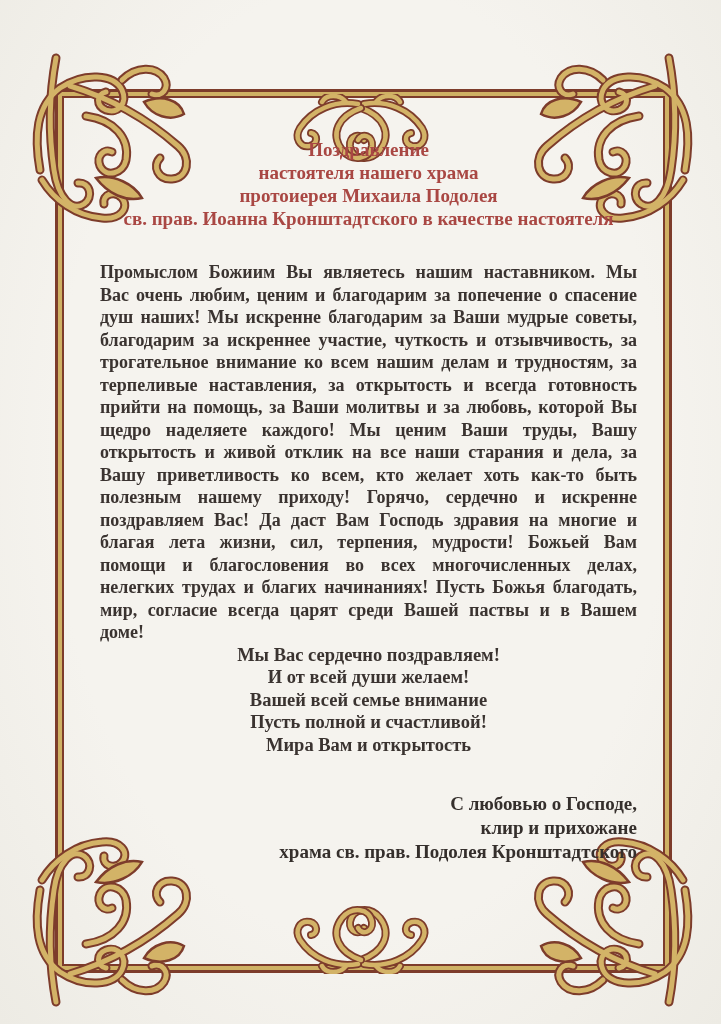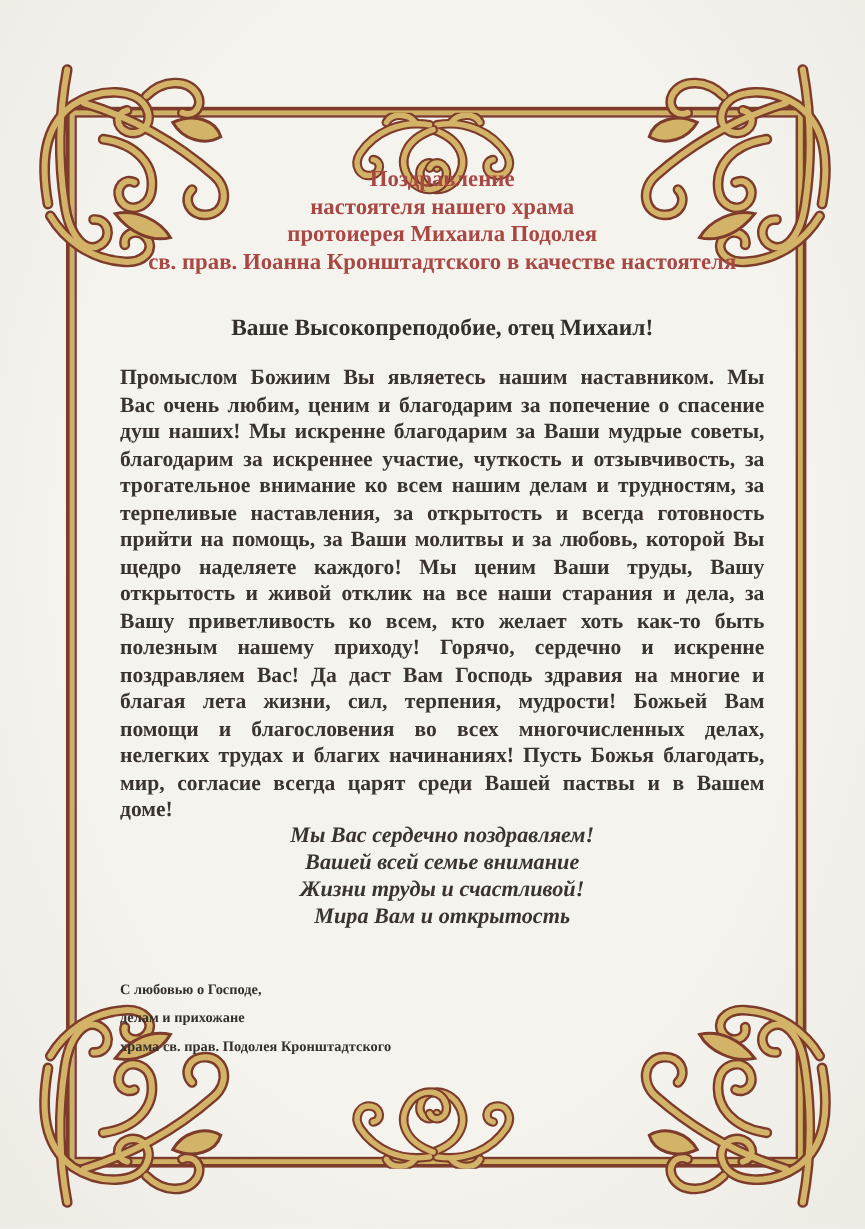--- a/index.html
+++ b/index.html
@@ -27,22 +27,22 @@
   .content{position:absolute;left:88px;right:84px;top:130px;color:#3a3330;margin-left:12px;}
   .title{ text-align:center;font-weight:bold;font-size:19px;line-height:23px;color:#a94743;padding-top:8px;}
   .title span{display:block;}
   .salutation{text-align:center;font-weight:bold;font-size:19.5px;line-height:25px;margin-top:31px;color:#352f2c;}
   .salutation span{display:block;}
   .body-par{
     margin:17px 0 0 0;text-align:justify;font-weight:bold;
     font-size:18px;line-height:22.5px;color:#3a3330;word-spacing:1px;
   }
   .wishes{text-align:center;font-weight:bold;font-size:18.5px;line-height:22.5px;color:#3a3330;}
-  .wishes span{display:block;font-style:italic;}
-  .signature{margin-top:36px;text-align:left;font-weight:bold;font-size:12px;line-height:24px;color:#352f2c;}
+  .wishes span{display:block;}
+  .signature{margin-top:36px;text-align:right;font-weight:bold;font-size:19px;line-height:24px;color:#352f2c;}
   .signature span{display:block;}
 </style>
 </head>
 <body>
 
 <svg width="0" height="0" style="position:absolute" aria-hidden="true">
   <defs>
     <g id="corner-flourish">
       <g fill="none" stroke="#7d3c2b" stroke-width="9" stroke-linecap="round">
         <path d="M14,120 C8,86 10,56 34,38 C58,22 88,24 96,40 C102,53 92,64 80,60 C70,56 70,44 80,42"></path>
@@ -107,32 +107,32 @@
   <div class="content">
 
     <div class="title">
       <span>Поздравление</span>
       <span>настоятеля нашего храма</span>
       <span>протоиерея Михаила Подолея</span>
       <span>св. прав. Иоанна Кронштадтского в качестве настоятеля</span>
     </div>
 
     <div class="salutation">
-      <span>Ваше Высокопреподобие, отец Михаил!</span>
     </div>
 
     <p class="body-par">Промыслом Божиим Вы являетесь нашим наставником. Мы Вас очень любим, ценим и благодарим за попечение о спасение душ наших! Мы искренне благодарим за Ваши мудрые советы, благодарим за искреннее участие, чуткость и отзывчивость, за трогательное внимание ко всем нашим делам и трудностям, за терпеливые наставления, за открытость и всегда готовность прийти на помощь, за Ваши молитвы и за любовь, которой Вы щедро наделяете каждого! Мы ценим Ваши труды, Вашу открытость и живой отклик на все наши старания и дела, за Вашу приветливость ко всем, кто желает хоть как-то быть полезным нашему приходу! Горячо, сердечно и искренне поздравляем Вас! Да даст Вам Господь здравия на многие и благая лета жизни, сил, терпения, мудрости! Божьей Вам помощи и благословения во всех многочисленных делах, нелегких трудах и благих начинаниях! Пусть Божья благодать, мир, согласие всегда царят среди Вашей паствы и в Вашем доме!</p>
 
     <div class="wishes">
       <span>Мы Вас сердечно поздравляем!</span>
+      <span>И от всей души желаем!</span>
       <span>Вашей всей семье внимание</span>
-      <span>Жизни труды и счастливой!</span>
+      <span>Пусть полной и счастливой!</span>
       <span>Мира Вам и открытость</span>
     </div>
 
     <div class="signature">
       <span>С любовью о Господе,</span>
-      <span>делам и прихожане</span>
+      <span>клир и прихожане</span>
       <span>храма св. прав. Подолея Кронштадтского</span>
     </div>
 
   </div>
 </div>
 
 </body></html>

